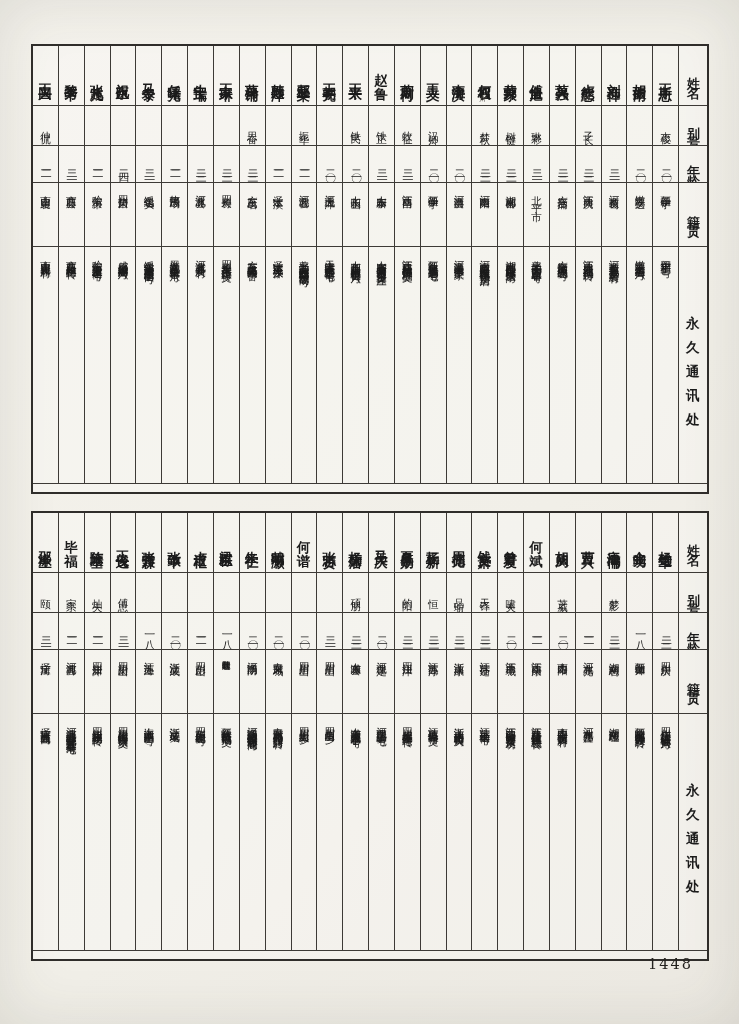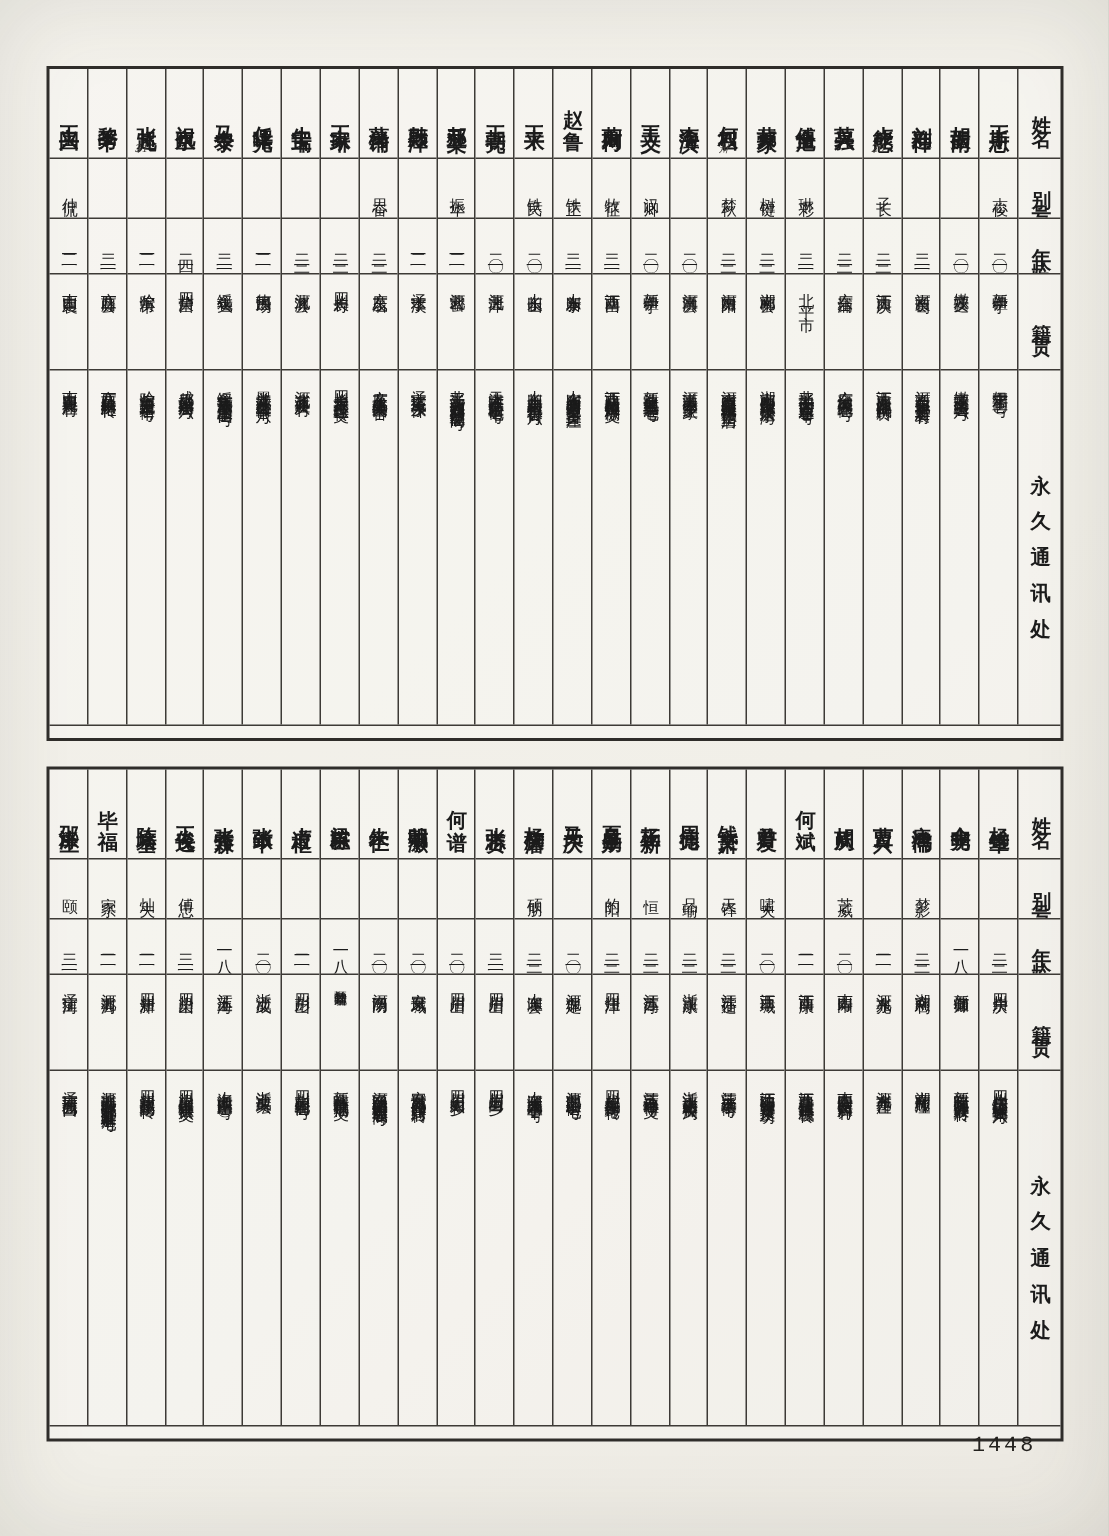--- a/index.html
+++ b/index.html
@@ -51,21 +51,21 @@
   .h-addr { letter-spacing:24px; font-size:13.5px; }
   .cell.name { position:relative; }
   .note {
     position:absolute; bottom:2px; left:50%; transform:translateX(-80%);
     font-size:7px; color:#4a4742; letter-spacing:0; line-height:1;
     writing-mode:horizontal-tb;
     font-style:italic;
   }
   .page-number {
     position:absolute; left:648px; top:956px;
-    font-size:14.5px; letter-spacing:2px; color:#24221f;font-family:Liberation Mono, monospace;
+    font-size:14.5px; letter-spacing:2px; color:#24221f;
   }
 </style>
 </head>
 <body>
 
 <div class="page">
 
   <section class="sheet-table t0">
     <div class="cols">
       <div class="col header-col">

